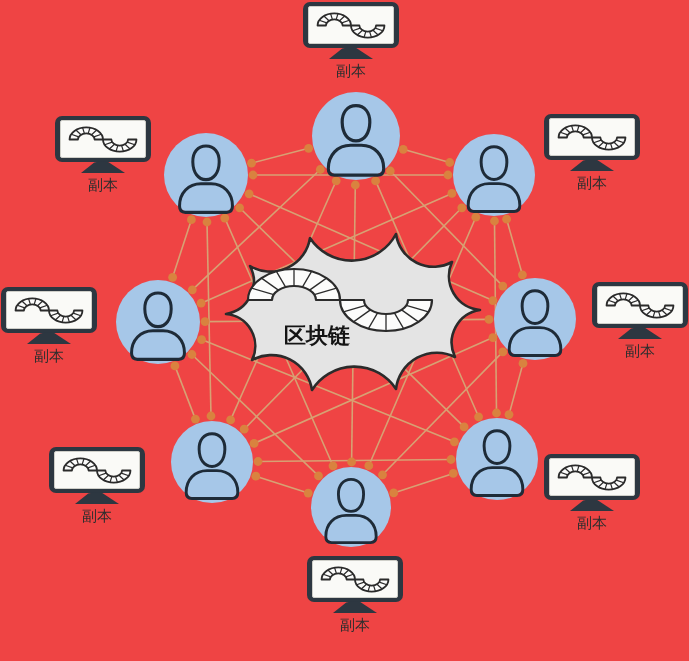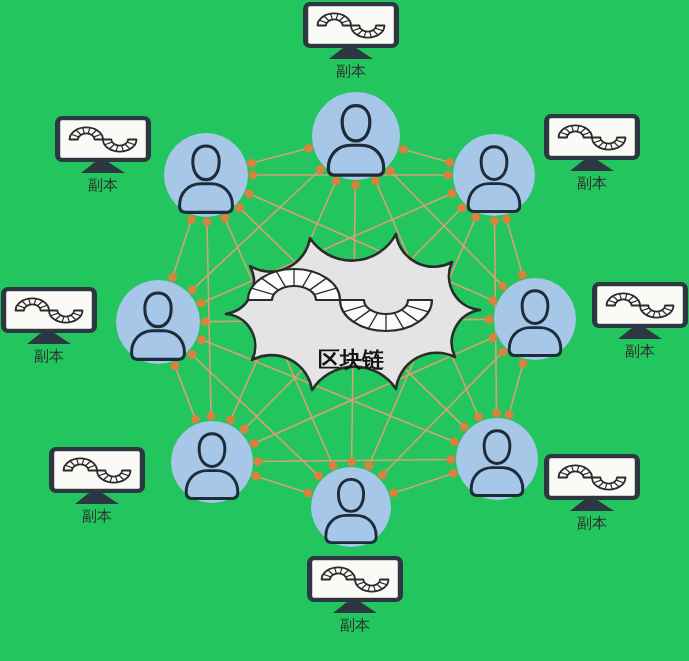--- a/index.html
+++ b/index.html
@@ -1,29 +1,29 @@
 <!DOCTYPE html>
 <html><head>
 <meta charset="utf-8">
 <style>
   html,body{margin:0;padding:0;background:#ffffff;}
   .stage{position:relative;width:689px;height:661px;overflow:hidden;
-         font-family:"Liberation Sans","DejaVu Sans",sans-serif;background:#22c55e;}
+         font-family:"Liberation Sans","DejaVu Sans",sans-serif;background:#ef4444;}
   #net{position:absolute;left:0;top:0;z-index:1;}
   .peer{position:absolute;border-radius:50%;z-index:3;}
   .peer svg{display:block;width:100%;height:100%;}
   .monitor{position:absolute;z-index:4;}
   .mscreen{border-radius:7px;padding:4px 5px;box-sizing:border-box;height:46px;}
   .mglass{background:#fafaf7;border:1px solid #cfcfc9;border-radius:2px;height:100%;
           display:flex;align-items:center;justify-content:center;box-sizing:border-box;}
   .mstand{width:44px;height:12px;margin:-1px auto 0 auto;
           clip-path:polygon(0 100%,30% 12%,48% 0,62% 8%,100% 100%);}
   .mlabel{margin-top:3px;text-align:center;font-size:15px;line-height:18px;}
-  .cloud-label{position:absolute;left:284px;top:347px;width:100px;z-index:2;
-               text-align:right;font-size:22px;line-height:25px;font-weight:bold;}
+  .cloud-label{position:absolute;left:284px;top:323px;width:100px;z-index:2;
+               text-align:left;font-size:22px;line-height:25px;font-weight:bold;}
 </style>
 </head>
 <body>
 
 <div class="stage">
   <svg id="net" width="689" height="661">
       <line x1="308.6" y1="148.3" x2="251.5" y2="163.2" stroke="#d7a173" stroke-width="1.6"></line>
       <line x1="403.2" y1="149.3" x2="449.7" y2="162.5" stroke="#d7a173" stroke-width="1.6"></line>
       <line x1="320.3" y1="169.5" x2="192.3" y2="289.8" stroke="#d7a173" stroke-width="1.6"></line>
       <line x1="390.3" y1="171.0" x2="502.8" y2="286.1" stroke="#d7a173" stroke-width="1.6"></line>

